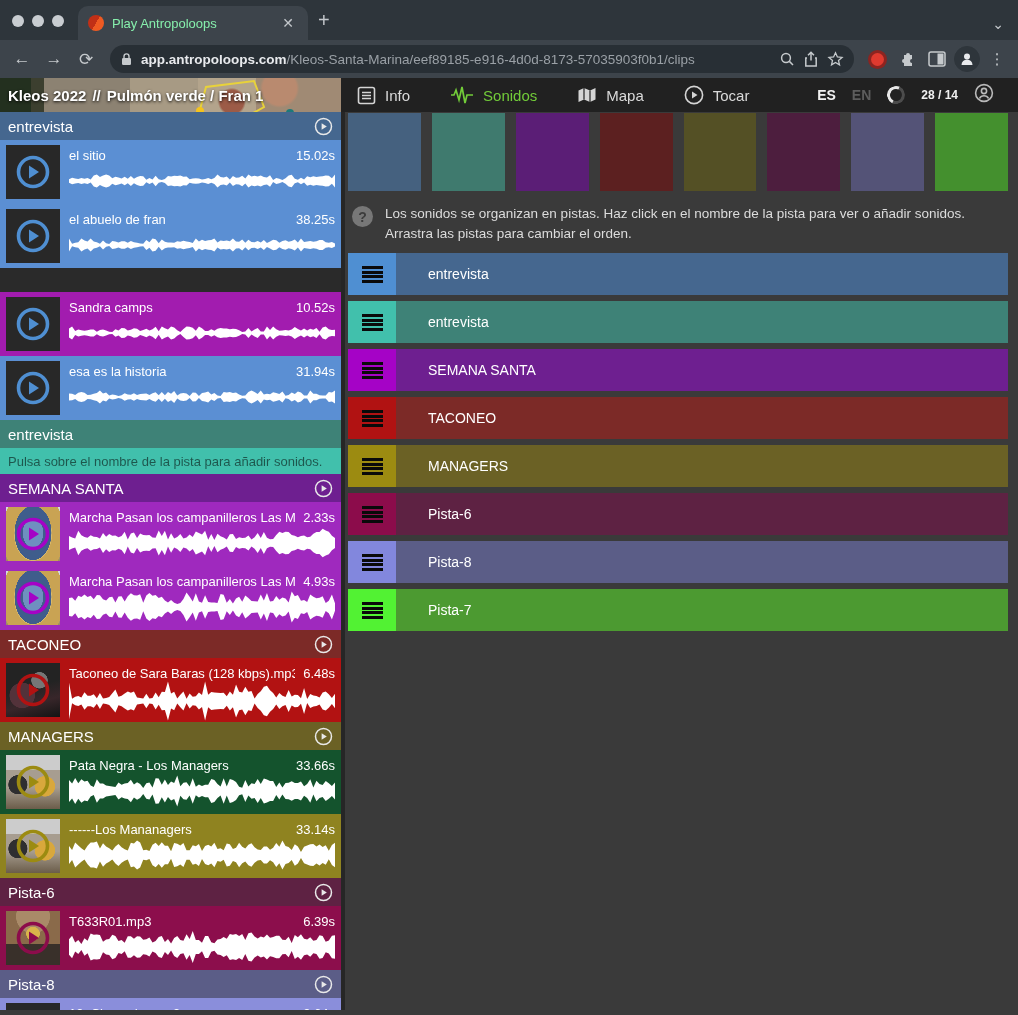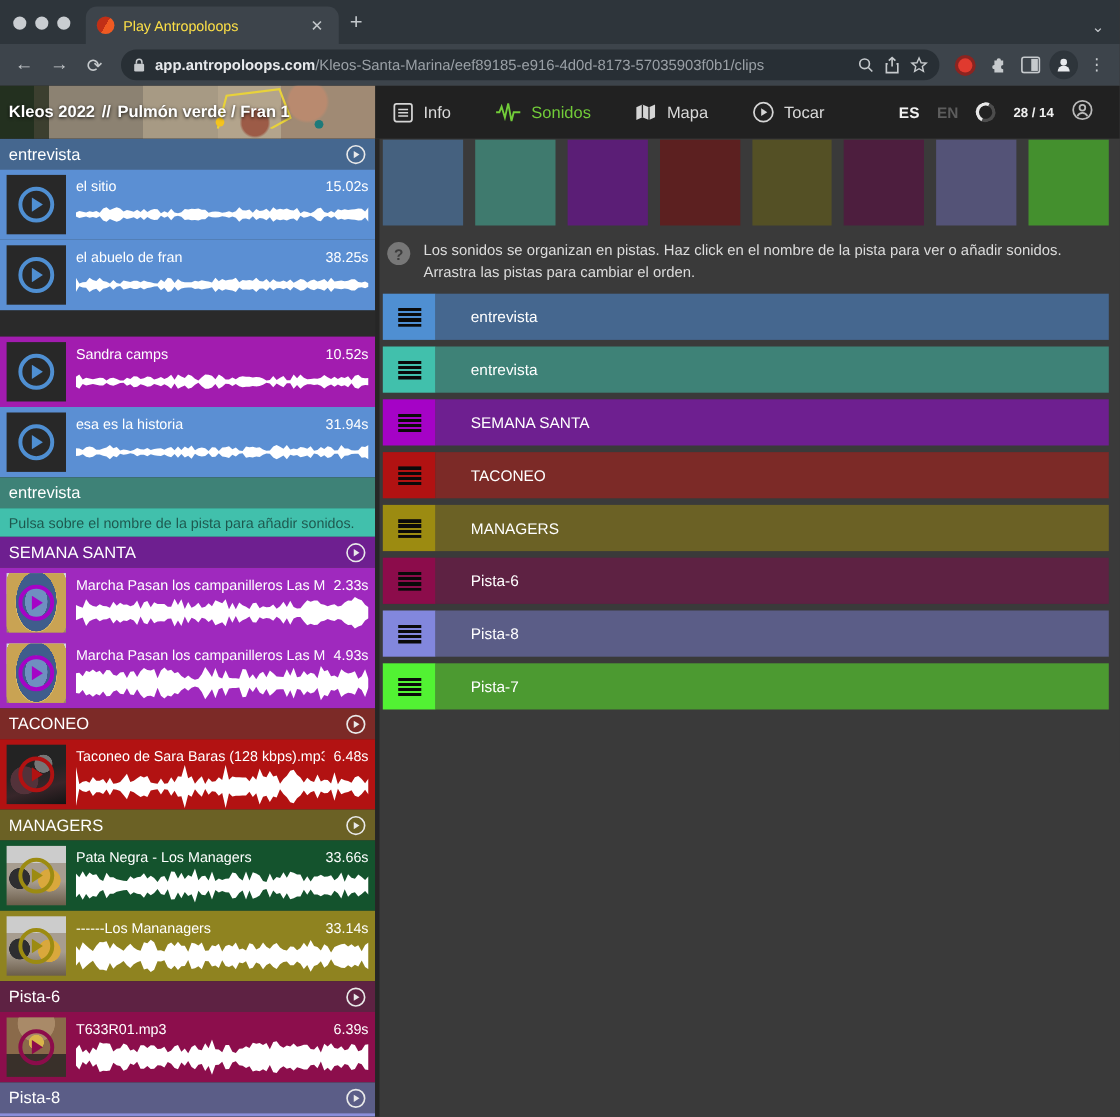--- a/index.html
+++ b/index.html
@@ -7,42 +7,42 @@
     font-family:"Liberation Sans", sans-serif; }
 
   
   .tabstrip { height:40px; background:#2e353b; display:flex; align-items:flex-end; position:relative; }
   .traffic { display:flex; gap:8px; padding:0 14px 13px 12px; }
   .traffic i { width:12px; height:12px; border-radius:50%; background:#c9cdd1; display:block; }
   .tab { width:230px; height:34px; background:#3d444b; border-radius:10px 10px 0 0;
     display:flex; align-items:center; padding:0 10px; gap:8px; }
   .favicon { width:16px; height:16px; border-radius:50%;
     background:conic-gradient(from 210deg,#c12f16 0 50%,#ef5a22 0 100%); flex:0 0 auto; }
-  .tab-title { color:#fde047; font-size:13px; flex:1; white-space:nowrap; overflow:hidden; }
+  .tab-title { color:#86efac; font-size:13px; flex:1; white-space:nowrap; overflow:hidden; }
   .tab-close { color:#c3c7cb; font-size:14px; padding:2px 4px; cursor:default; }
   .newtab { color:#c3c7cb; font-size:20px; padding:0 14px 8px 10px; }
   .tab-chevron { position:absolute; right:14px; bottom:8px; color:#c3c7cb; font-size:14px; }
 
   .toolbar { height:38px; background:#3d444b; display:flex; align-items:center; padding:0 8px; gap:4px; }
   .navbtn { color:#c6cacd; font-size:17px; width:28px; text-align:center; }
   .addr { flex:1; height:28px; margin:0 6px; background:#282f35; border-radius:14px;
     display:flex; align-items:center; padding:0 10px; gap:8px; min-width:0; }
   .addr .lock { flex:0 0 auto; }
   .url { font-size:13.5px; white-space:nowrap; overflow:hidden; min-width:0; flex:1; }
   .url .dom { color:#e8eaed; font-weight:bold; }
   .url .path { color:#9aa0a6; }
   .pill-ico { color:#c6cacd; flex:0 0 auto; display:flex; align-items:center; }
   .tb-ico { width:26px; display:flex; justify-content:center; align-items:center; flex:0 0 auto; }
   .rec { width:13px; height:13px; border-radius:50%; background:#e03a2f; box-shadow:0 0 0 3px #8c2420; }
   .avatar-btn { width:26px; height:26px; border-radius:50%; background:#e8eaed;
     display:flex; align-items:center; justify-content:center; }
   .dots { color:#c6cacd; font-size:15px; letter-spacing:0; }
 
   
-  .appheader { height:48px; background:#212121; display:flex; align-items:stretch; }
+  .appheader { height:34px; background:#212121; display:flex; align-items:stretch; }
   .banner { width:341px; position:relative; overflow:hidden; flex:0 0 auto;
     background:
       radial-gradient(circle at 82% 30%, #b98a6f 0 6%, transparent 7%),
       radial-gradient(circle at 68% 70%, #9c5b47 0 5%, transparent 6%),
       linear-gradient(90deg,#23301f 0 9%, #3c3f2f 9% 13%, #8c8272 13% 38%, #a79a84 38% 58%, #b3a48c 58% 75%, #a08a74 75% 100%);
   }
   .banner svg.overlay { position:absolute; inset:0; }
   .banner-title { position:absolute; left:8px; top:50%; transform:translateY(-50%);
     color:#fff; font-size:15px; font-weight:bold; text-shadow:0 1px 3px rgba(0,0,0,.9); white-space:nowrap; }
   .banner-title .sep { padding:0 6px; font-weight:bold; }

